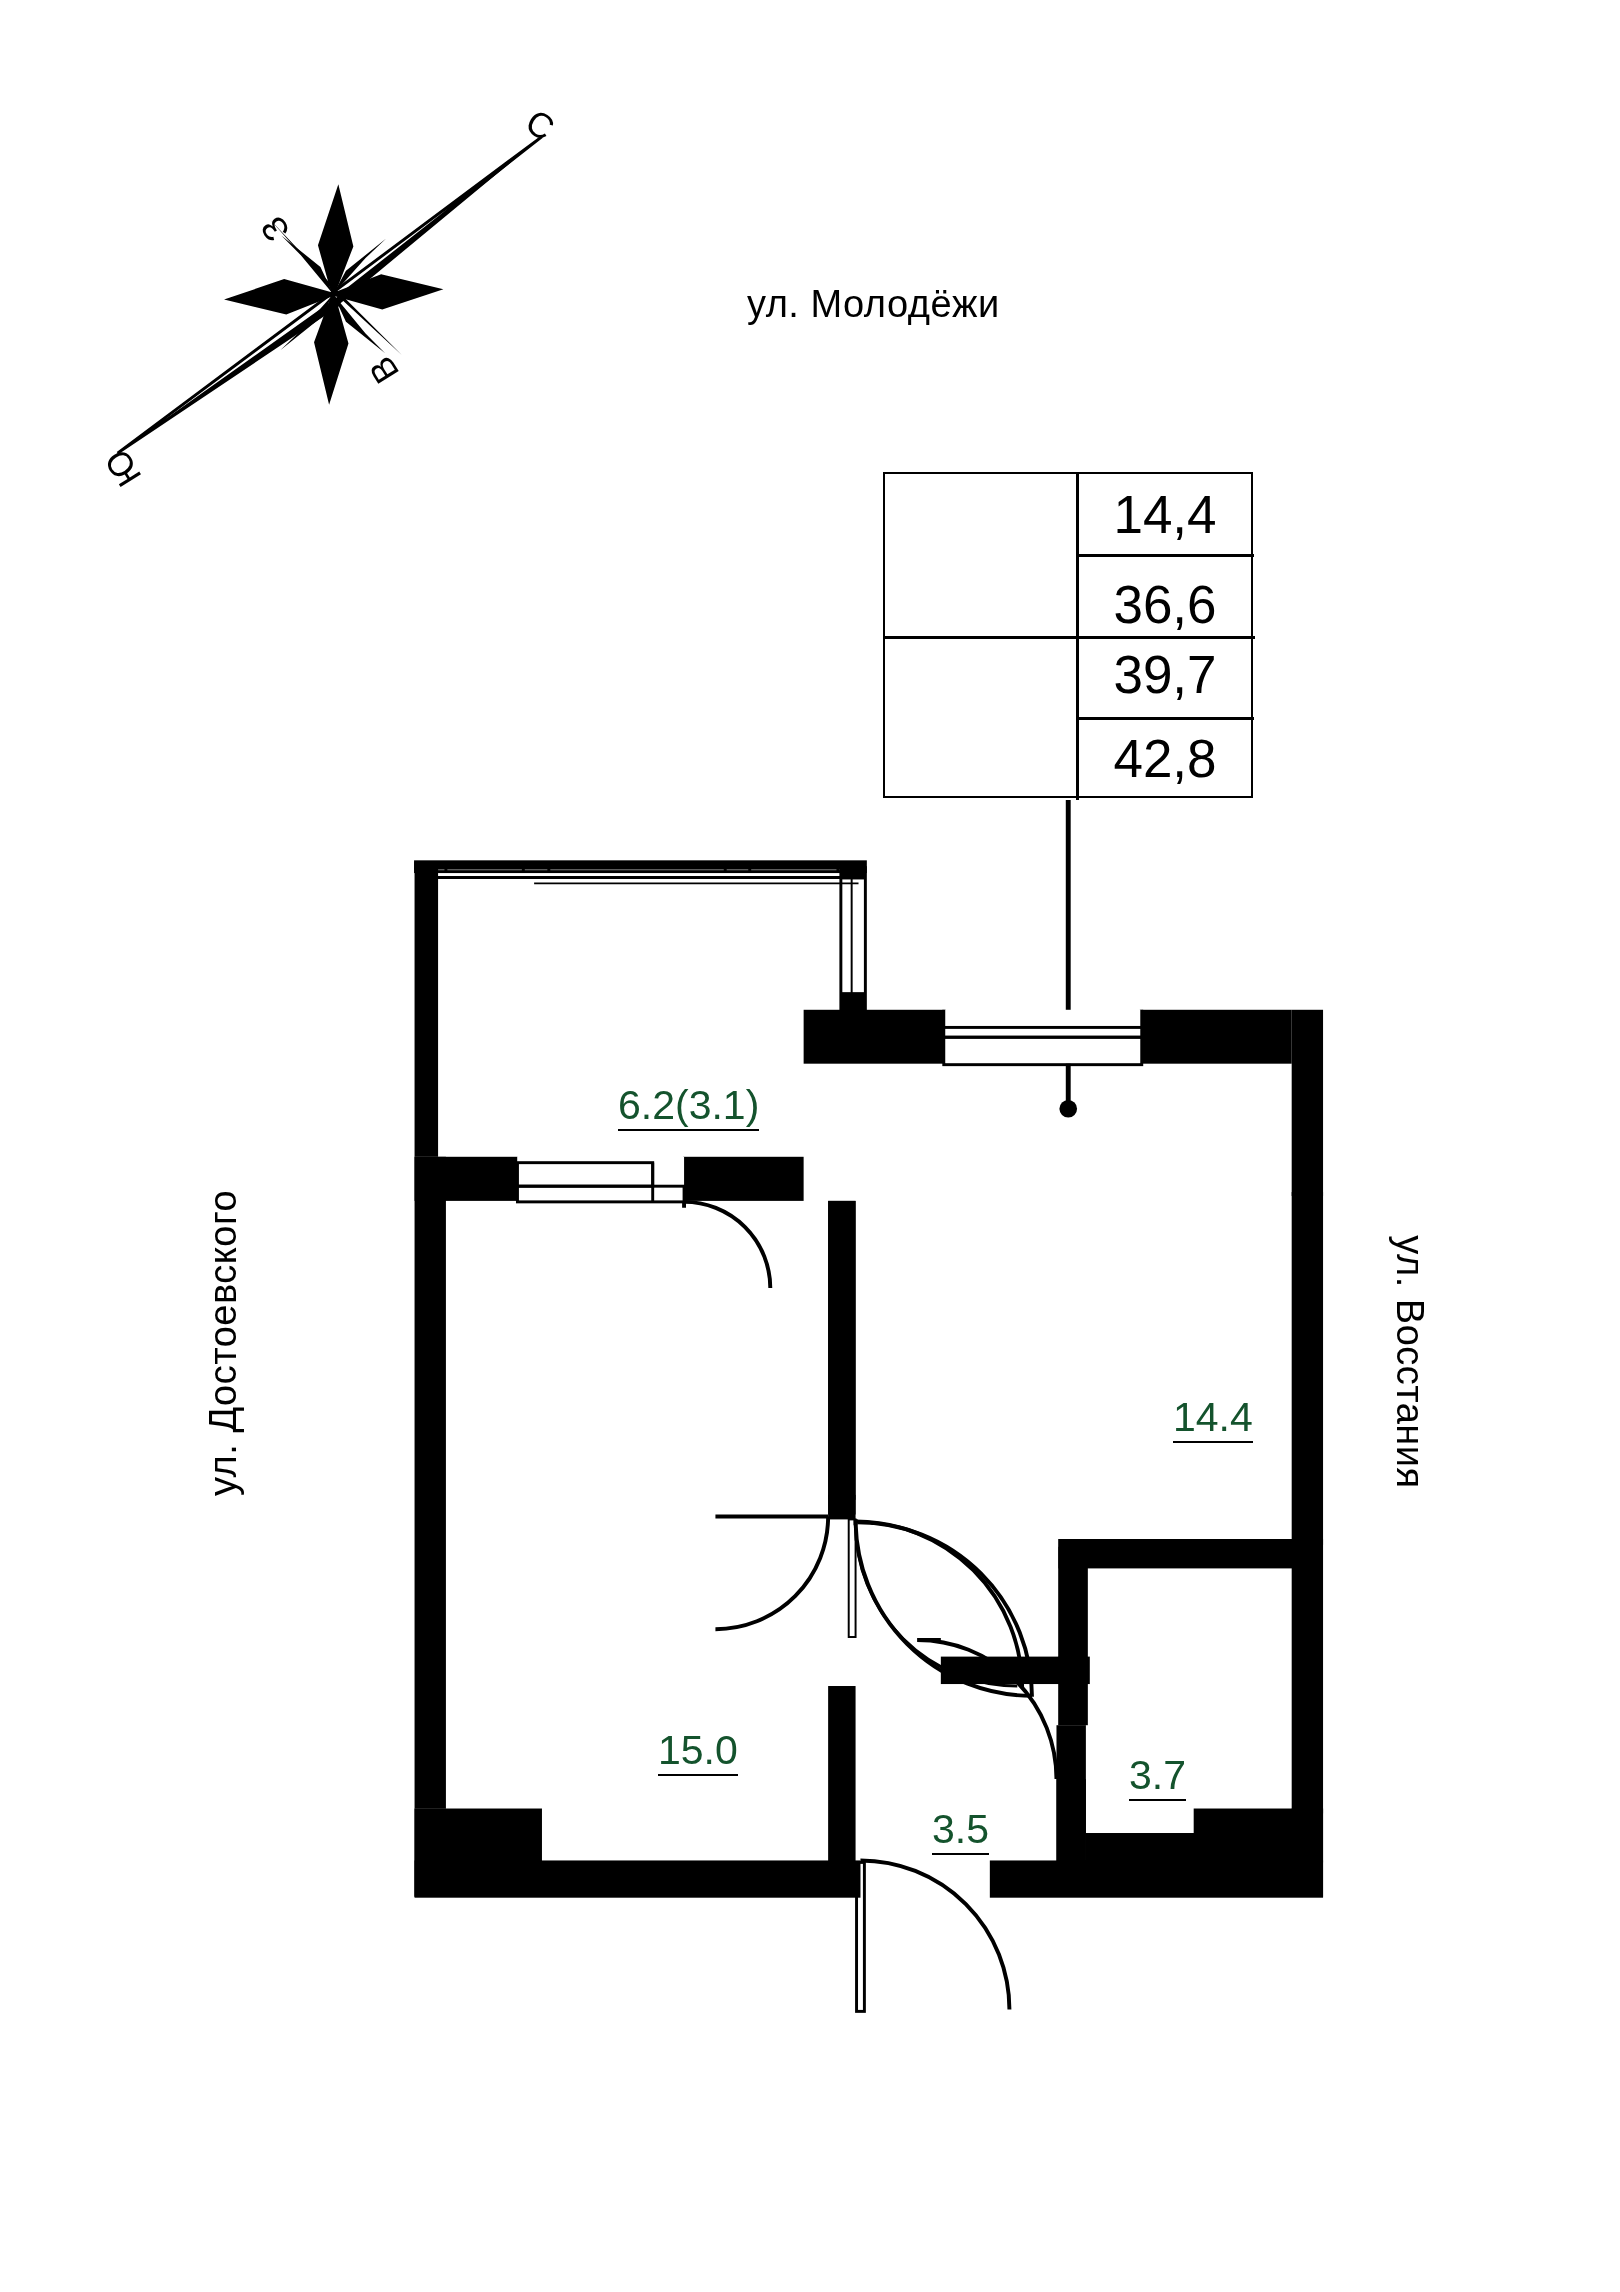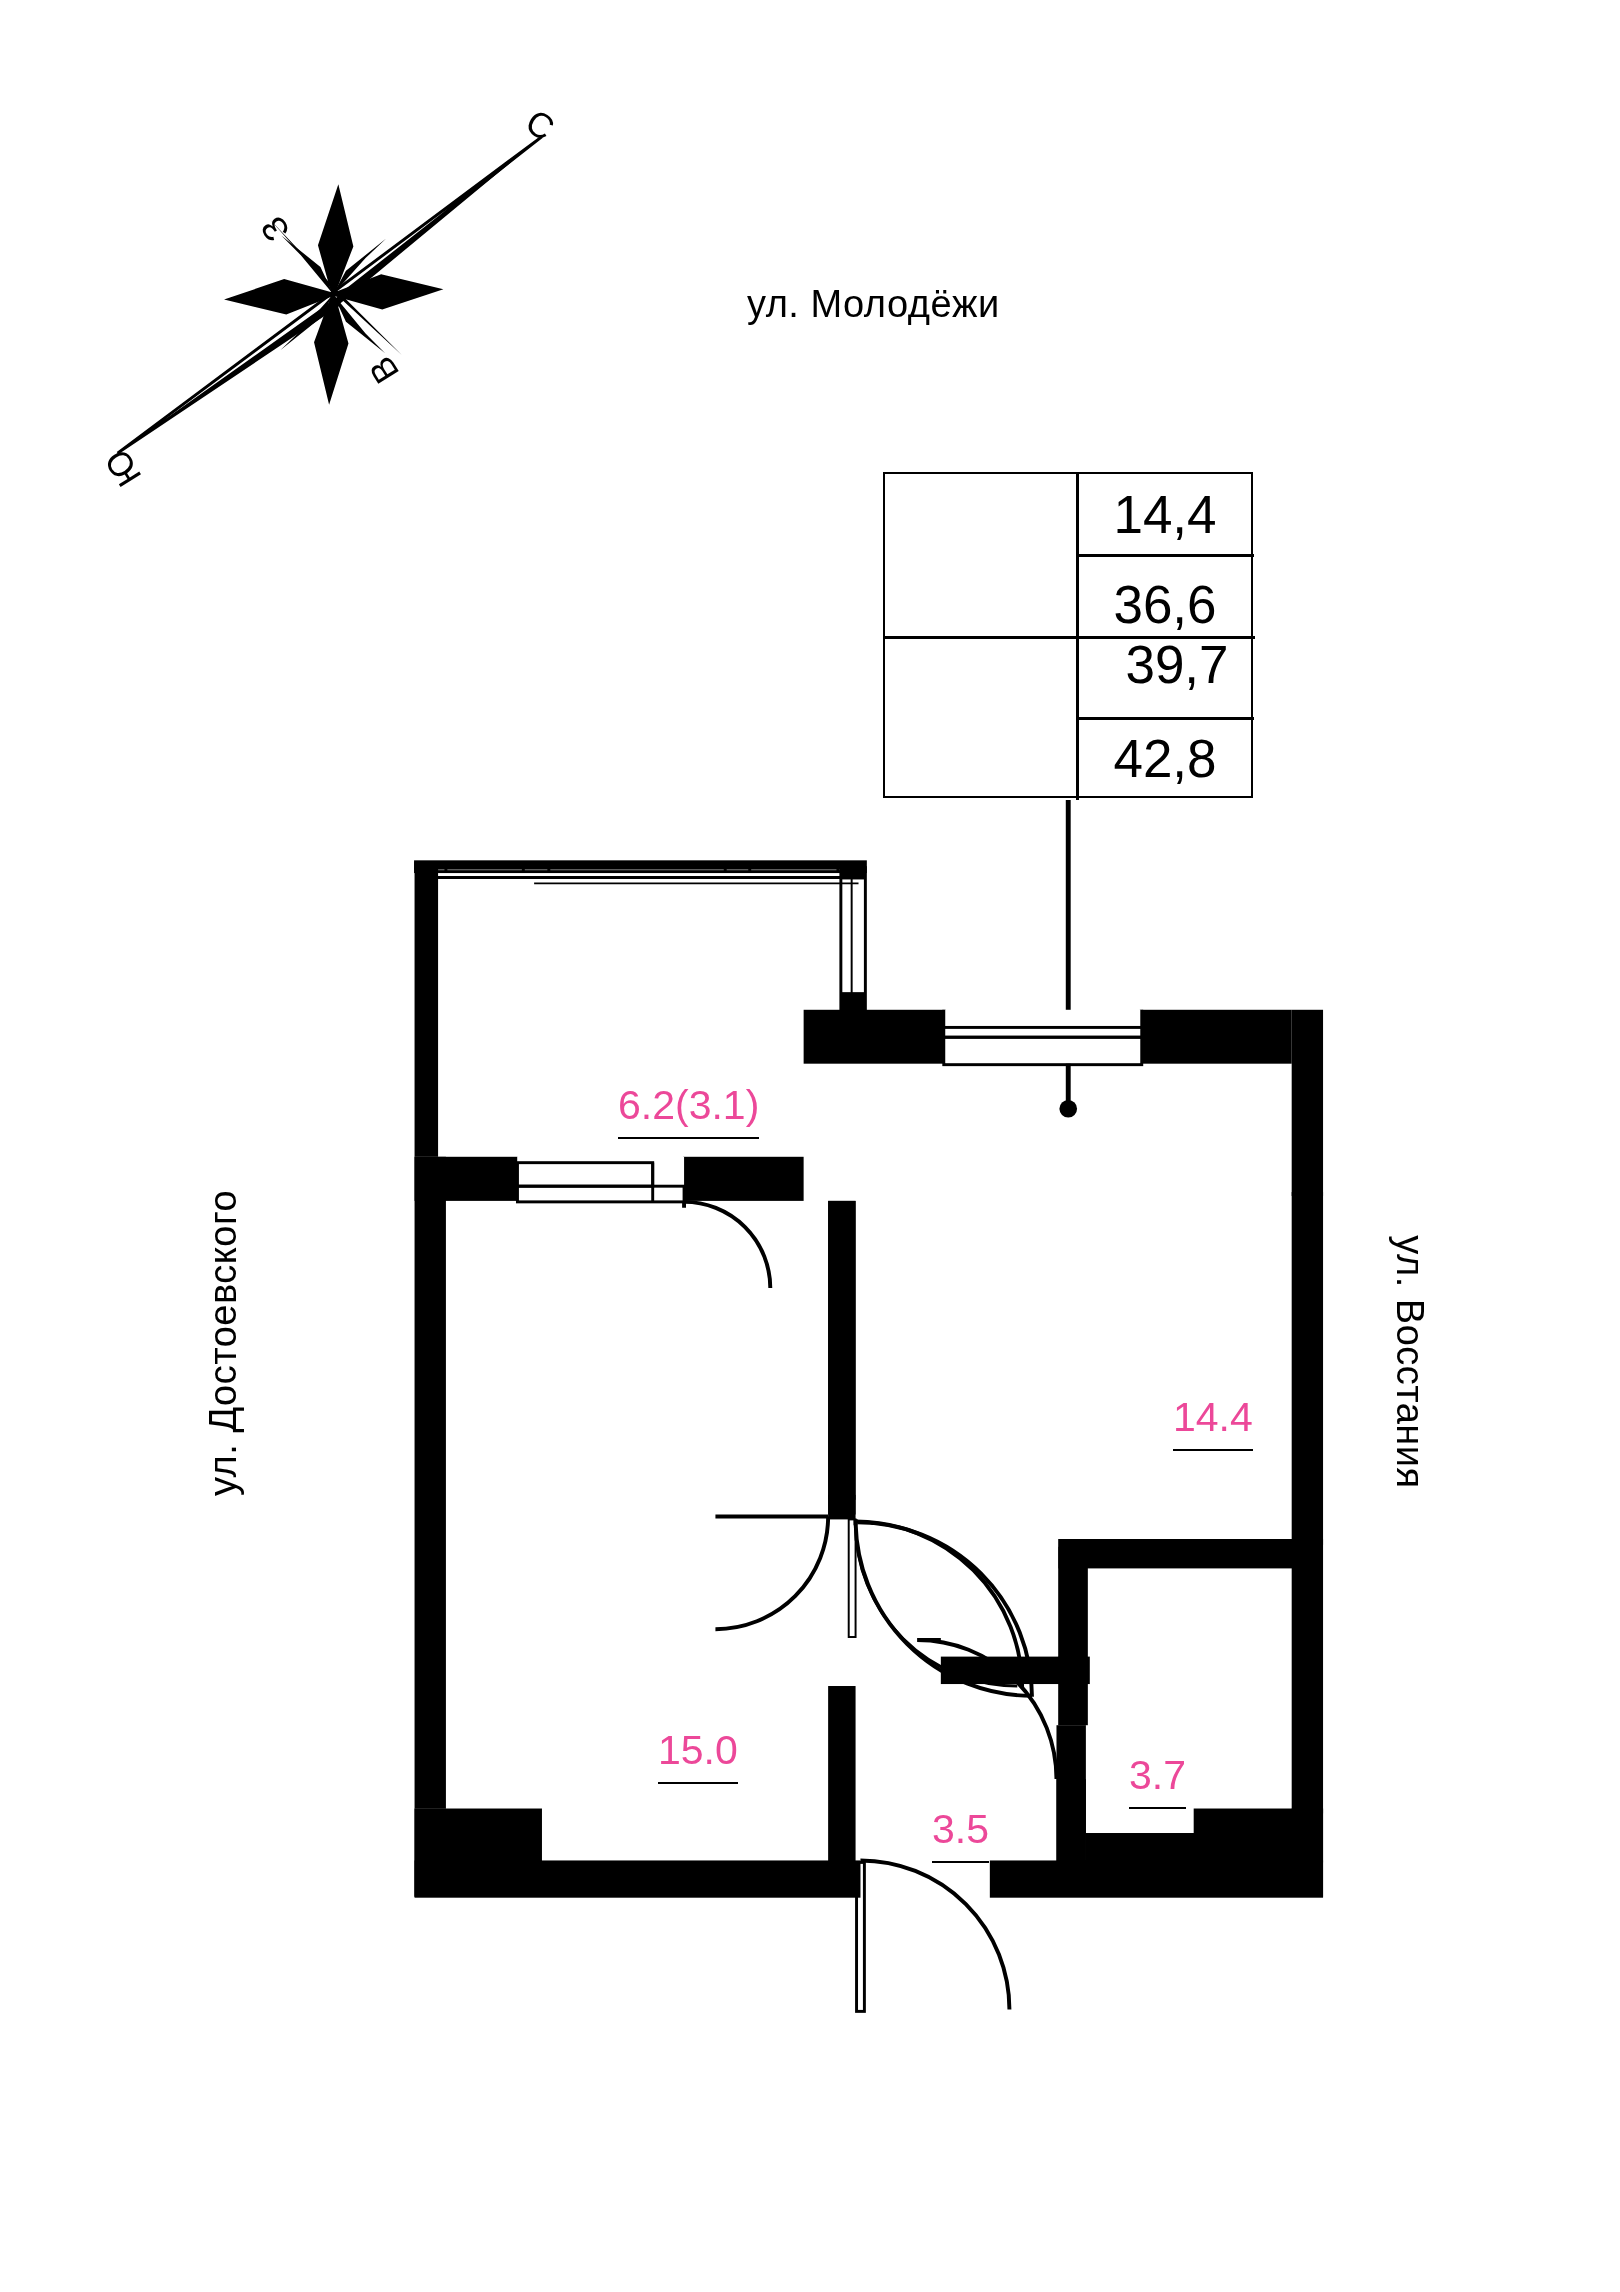--- a/index.html
+++ b/index.html
@@ -84,24 +84,24 @@
     box-sizing: border-box;
     border: 2.9px solid #000;
   }
   .info-divider {
     position: absolute;
     background: #000;
   }
   .area-label {
     position: absolute;
     font-size: 41px;
-    color: #ec4899;
+    color: #14532d;
     white-space: nowrap;
     border-bottom: 2.9px solid #000;
-    padding-bottom: 10px;
+    padding-bottom: 2px;
     line-height: 1.05;
   }
 </style>
 </head>
 <body>
 
 <div id="plan-root">
 
   <svg class="plan-svg" viewBox="0 0 1653 2339">
 
@@ -267,21 +267,21 @@
   <div class="compass-letter" id="compass-s">Ю</div>
 
   <div id="info-table-frame">
     <div class="info-divider" style="left:191px; top:0; width:2.9px; height:326px;"></div>
     <div class="info-divider" style="left:0; top:162px; width:370px; height:2.9px;"></div>
     <div class="info-divider" style="left:191px; top:80px; width:178px; height:2.9px;"></div>
     <div class="info-divider" style="left:191px; top:243px; width:178px; height:2.9px;"></div>
 
     <div class="info-cell" style="left:191px; top:0; width:178px; height:80px;">14,4</div>
     <div class="info-cell" style="left:191px; top:80px; width:178px; height:100px;">36,6</div>
-    <div class="info-cell" style="left:191px; top:152px; width:178px; height:77px;margin-left:12px;">39,7</div>
+    <div class="info-cell" style="left:191px; top:162px; width:178px; height:77px;">39,7</div>
     <div class="info-cell" style="left:191px; top:243px; width:178px; height:83px;">42,8</div>
   </div>
 
   <div class="area-label" style="left:618px; top:1084px;">6.2(3.1)</div>
 
   <div class="area-label" style="left:1173px; top:1396px;">14.4</div>
 
   <div class="area-label" style="left:610px; top:1729px;margin-left:48px;">15.0</div>
 
   <div class="area-label" style="left:932px; top:1808px;">3.5</div>

